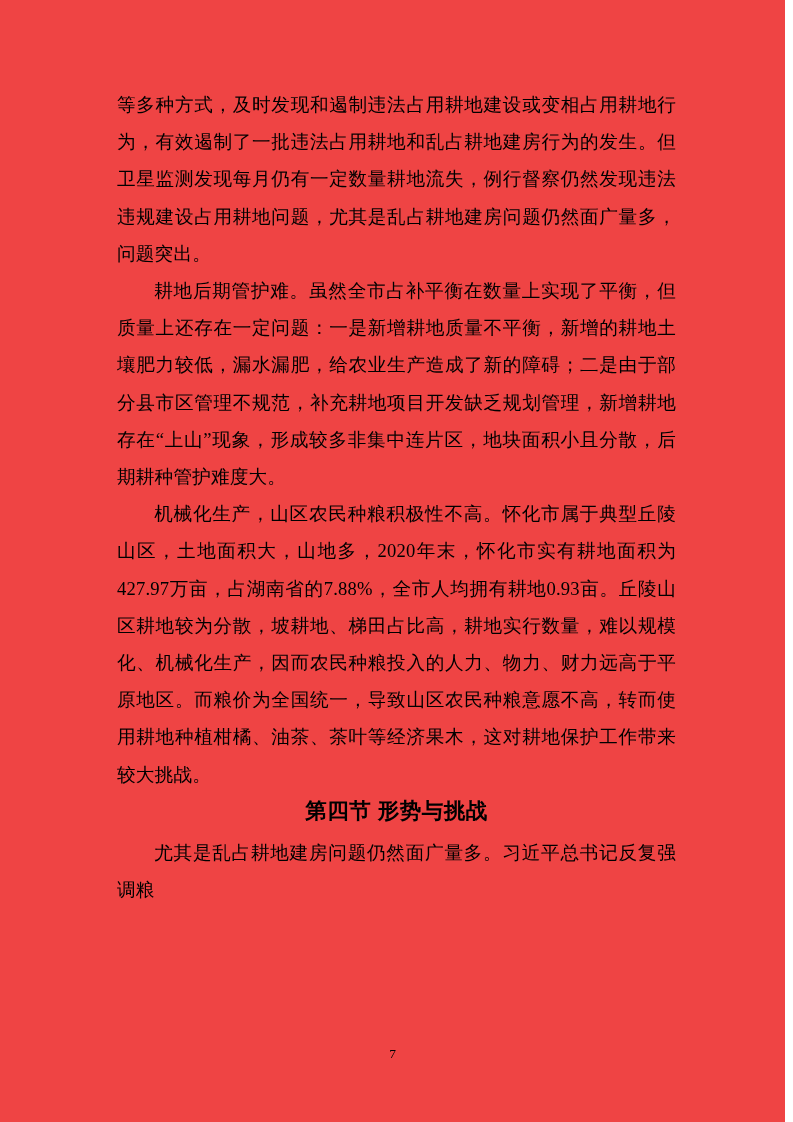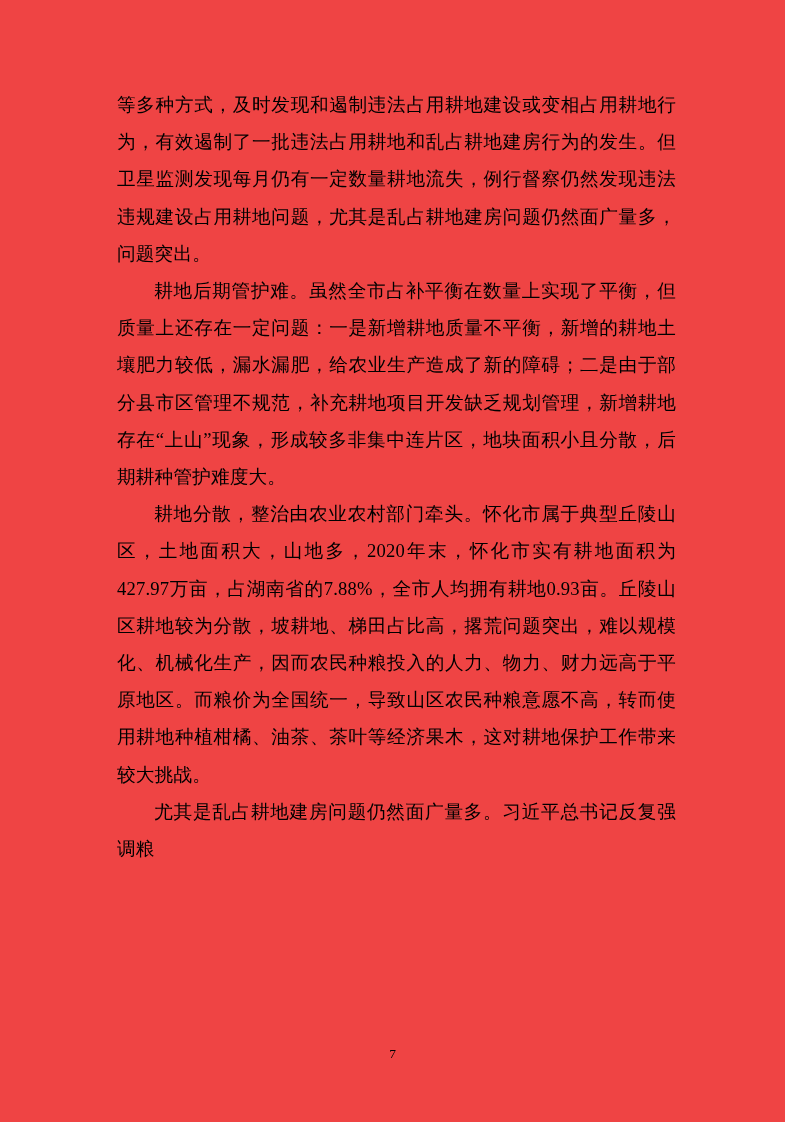--- a/index.html
+++ b/index.html
@@ -66,22 +66,23 @@
 </head>
 <body>
 
 <div class="page">
   <div class="content">
 
     <p class="body"><span>等多种方式，及时发现和遏制违法占用耕地建设或变相占用耕地行为，有效遏制了一批违法占用耕地和乱占耕地建房行为的发生。但卫星监测发现每月仍有一定数量耕地流失，例行督察仍然发现违法违规建设占用耕地问题，尤其是乱占耕地建房问题仍然面广量多，问题突出。</span></p>
 
     <p class="body indent"><span class="lead">耕地后期管护难。</span><span>虽然全市占补平衡在数量上实现了平衡，但质量上还存在一定问题：一是新增耕地质量不平衡，新增的耕地土壤肥力较低，漏水漏肥，给农业生产造成了新的障碍；二是由于部分县市区管理不规范，补充耕地项目开发缺乏规划管理，新增耕地存在“上山”现象，形成较多非集中连片区，地块面积小且分散，后期耕种管护难度大。</span></p>
 
-    <p class="body indent"><span class="lead">耕地分散，整治由农业农村部门牵头。</span><span>怀化市属于典型丘陵山区，土地面积大，山地多，2020年末，怀化市实有耕地面积为427.97万亩，占湖南省的7.88%，全市人均拥有耕地0.93亩。丘陵山区耕地较为分散，坡耕地、梯田占比高，撂荒问题突出，难以规模化、机械化生产，因而农民种粮投入的人力、物力、财力远高于平原地区。而粮价为全国统一，导致山区农民种粮意愿不高，转而使用耕地种植柑橘、油茶、茶叶等经济果木，这对耕地保护工作带来较大挑战。</span></p>
+    <p class="body indent"><span class="lead">机械化生产，山区农民种粮积极性不高。</span><span>怀化市属于典型丘陵山区，土地面积大，山地多，2020年末，怀化市实有耕地面积为427.97万亩，占湖南省的7.88%，全市人均拥有耕地0.93亩。丘陵山区耕地较为分散，坡耕地、梯田占比高，耕地实行数量，难以规模化、机械化生产，因而农民种粮投入的人力、物力、财力远高于平原地区。而粮价为全国统一，导致山区农民种粮意愿不高，转而使用耕地种植柑橘、油茶、茶叶等经济果木，这对耕地保护工作带来较大挑战。</span></p>
 
 
+    <h2 class="section-heading">第四节 形势与挑战</h2>
 
     <p class="body indent"><span class="lead">尤其是乱占耕地建房问题仍然面广量多。</span><span>习近平总书记反复强调粮</span></p>
 
   </div>
 
   <div class="page-number">7</div>
 </div>
 
 </body></html>

